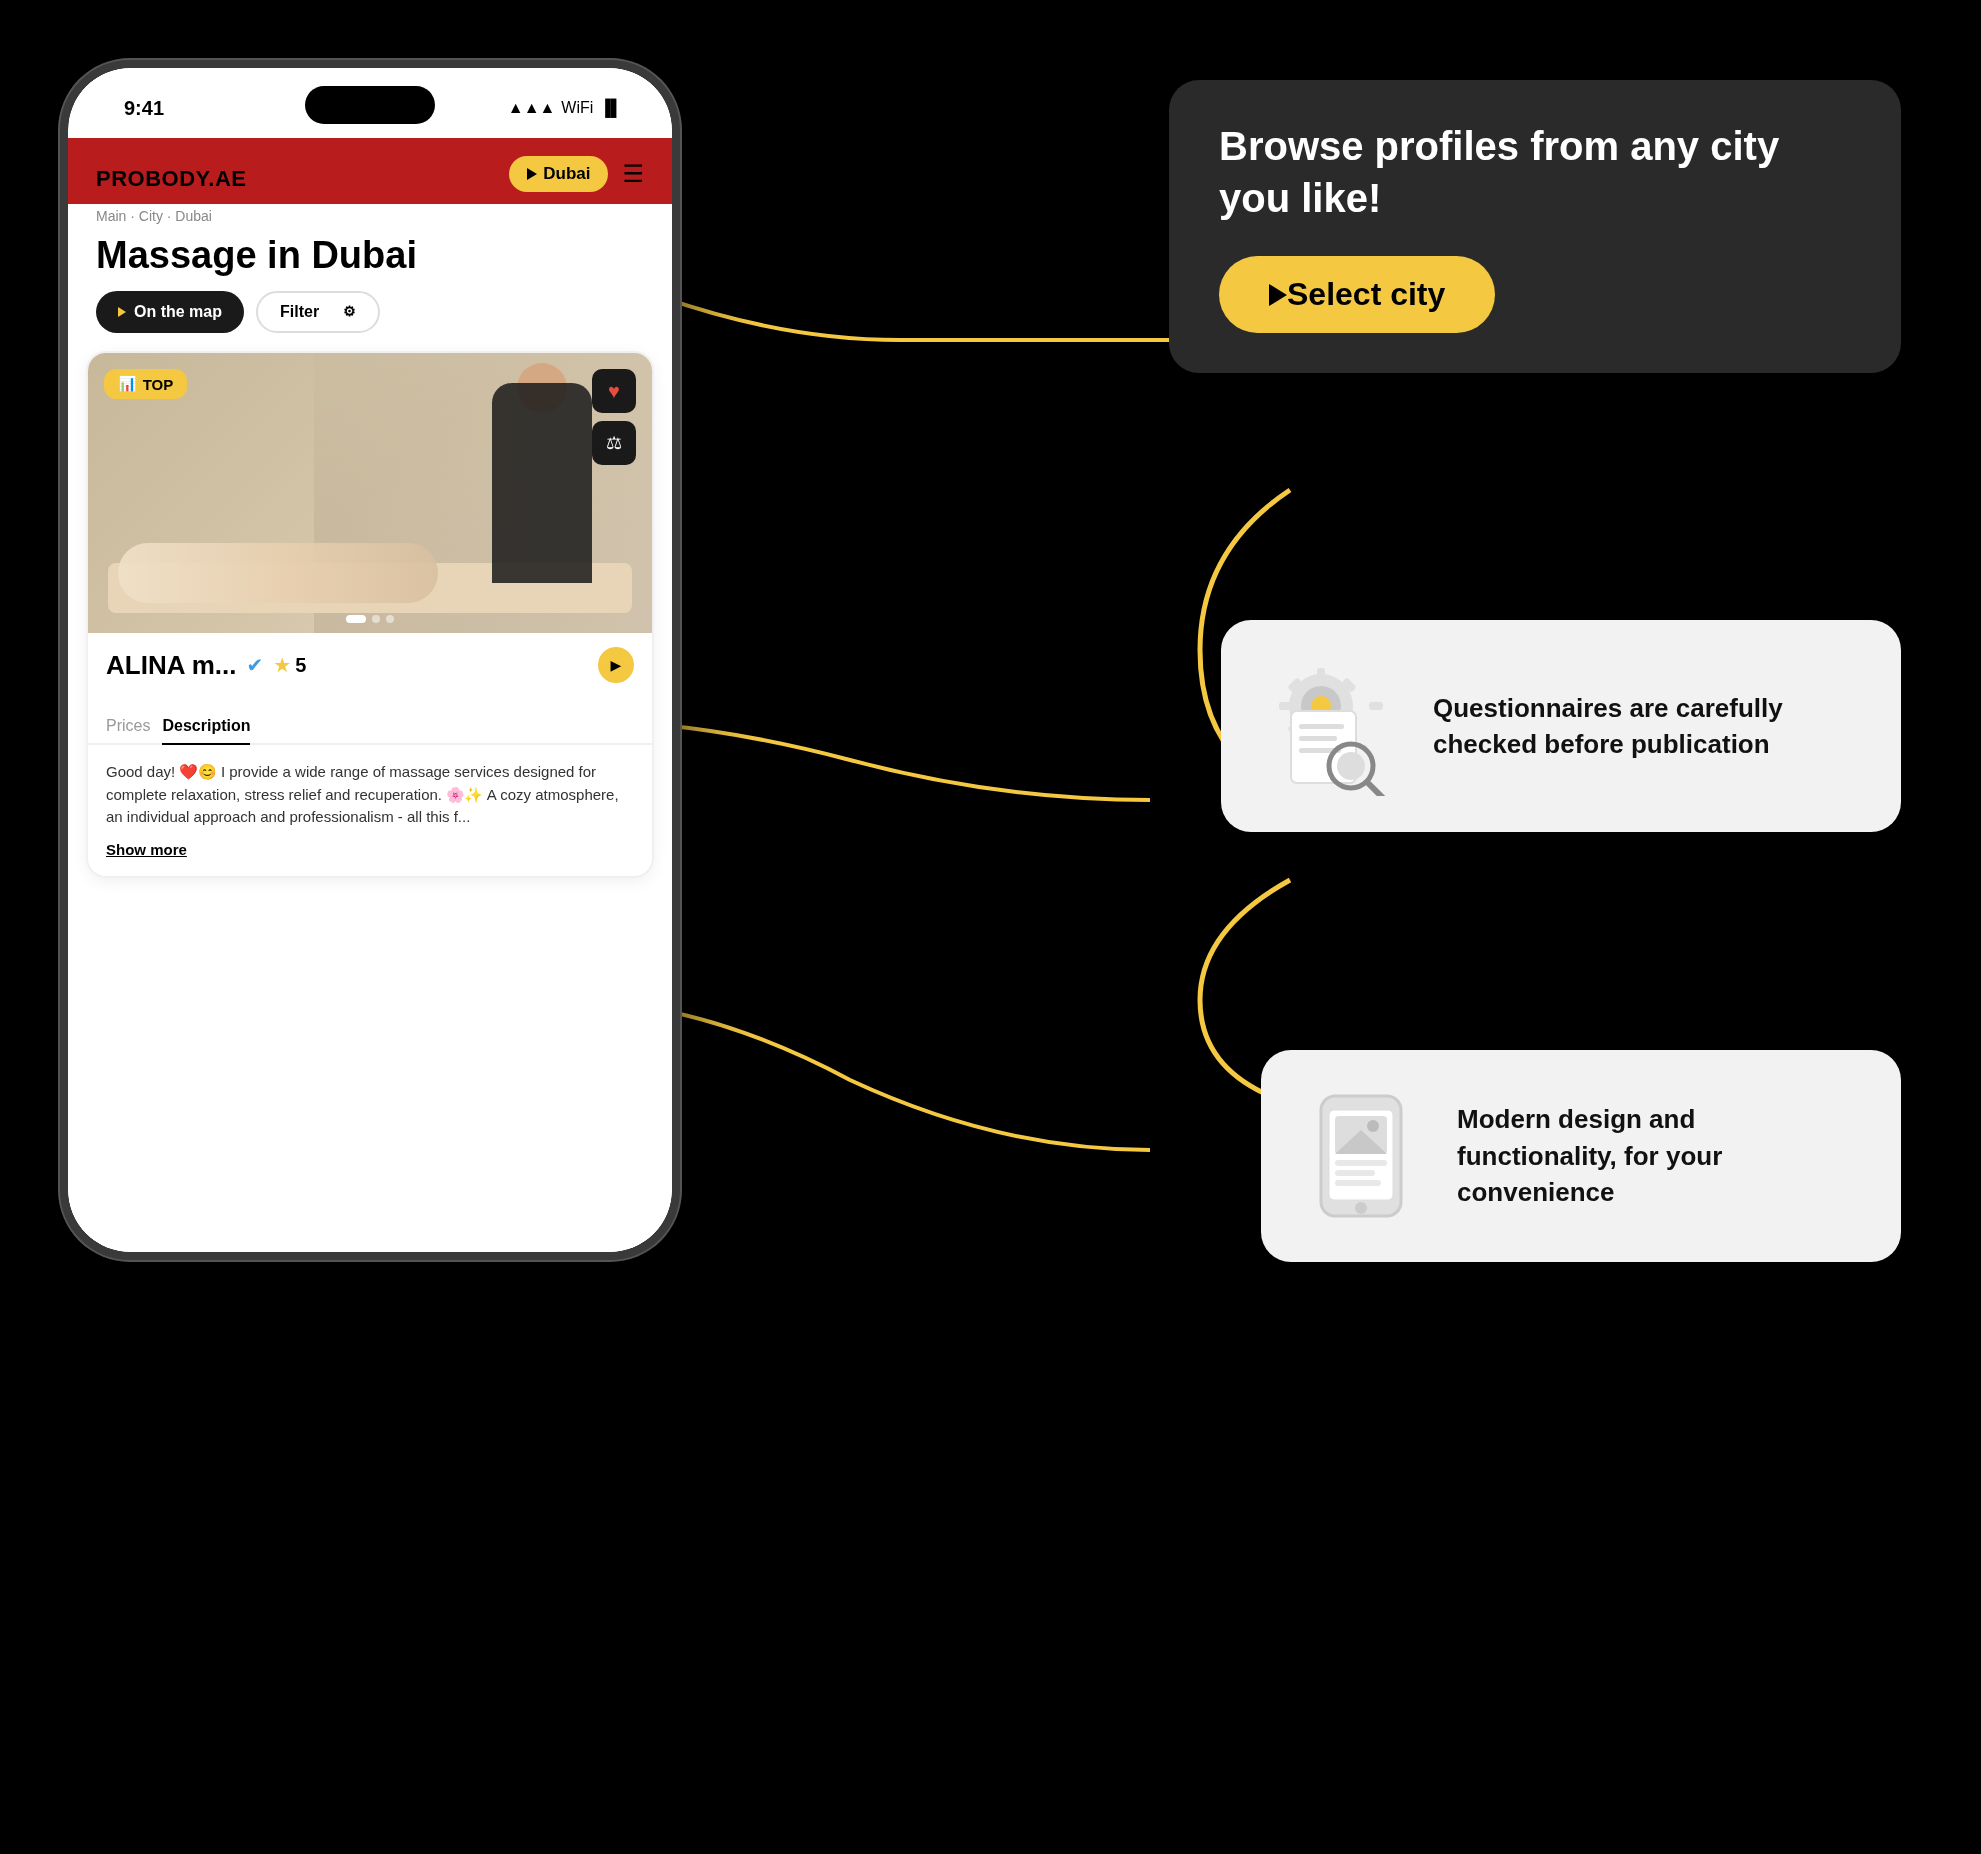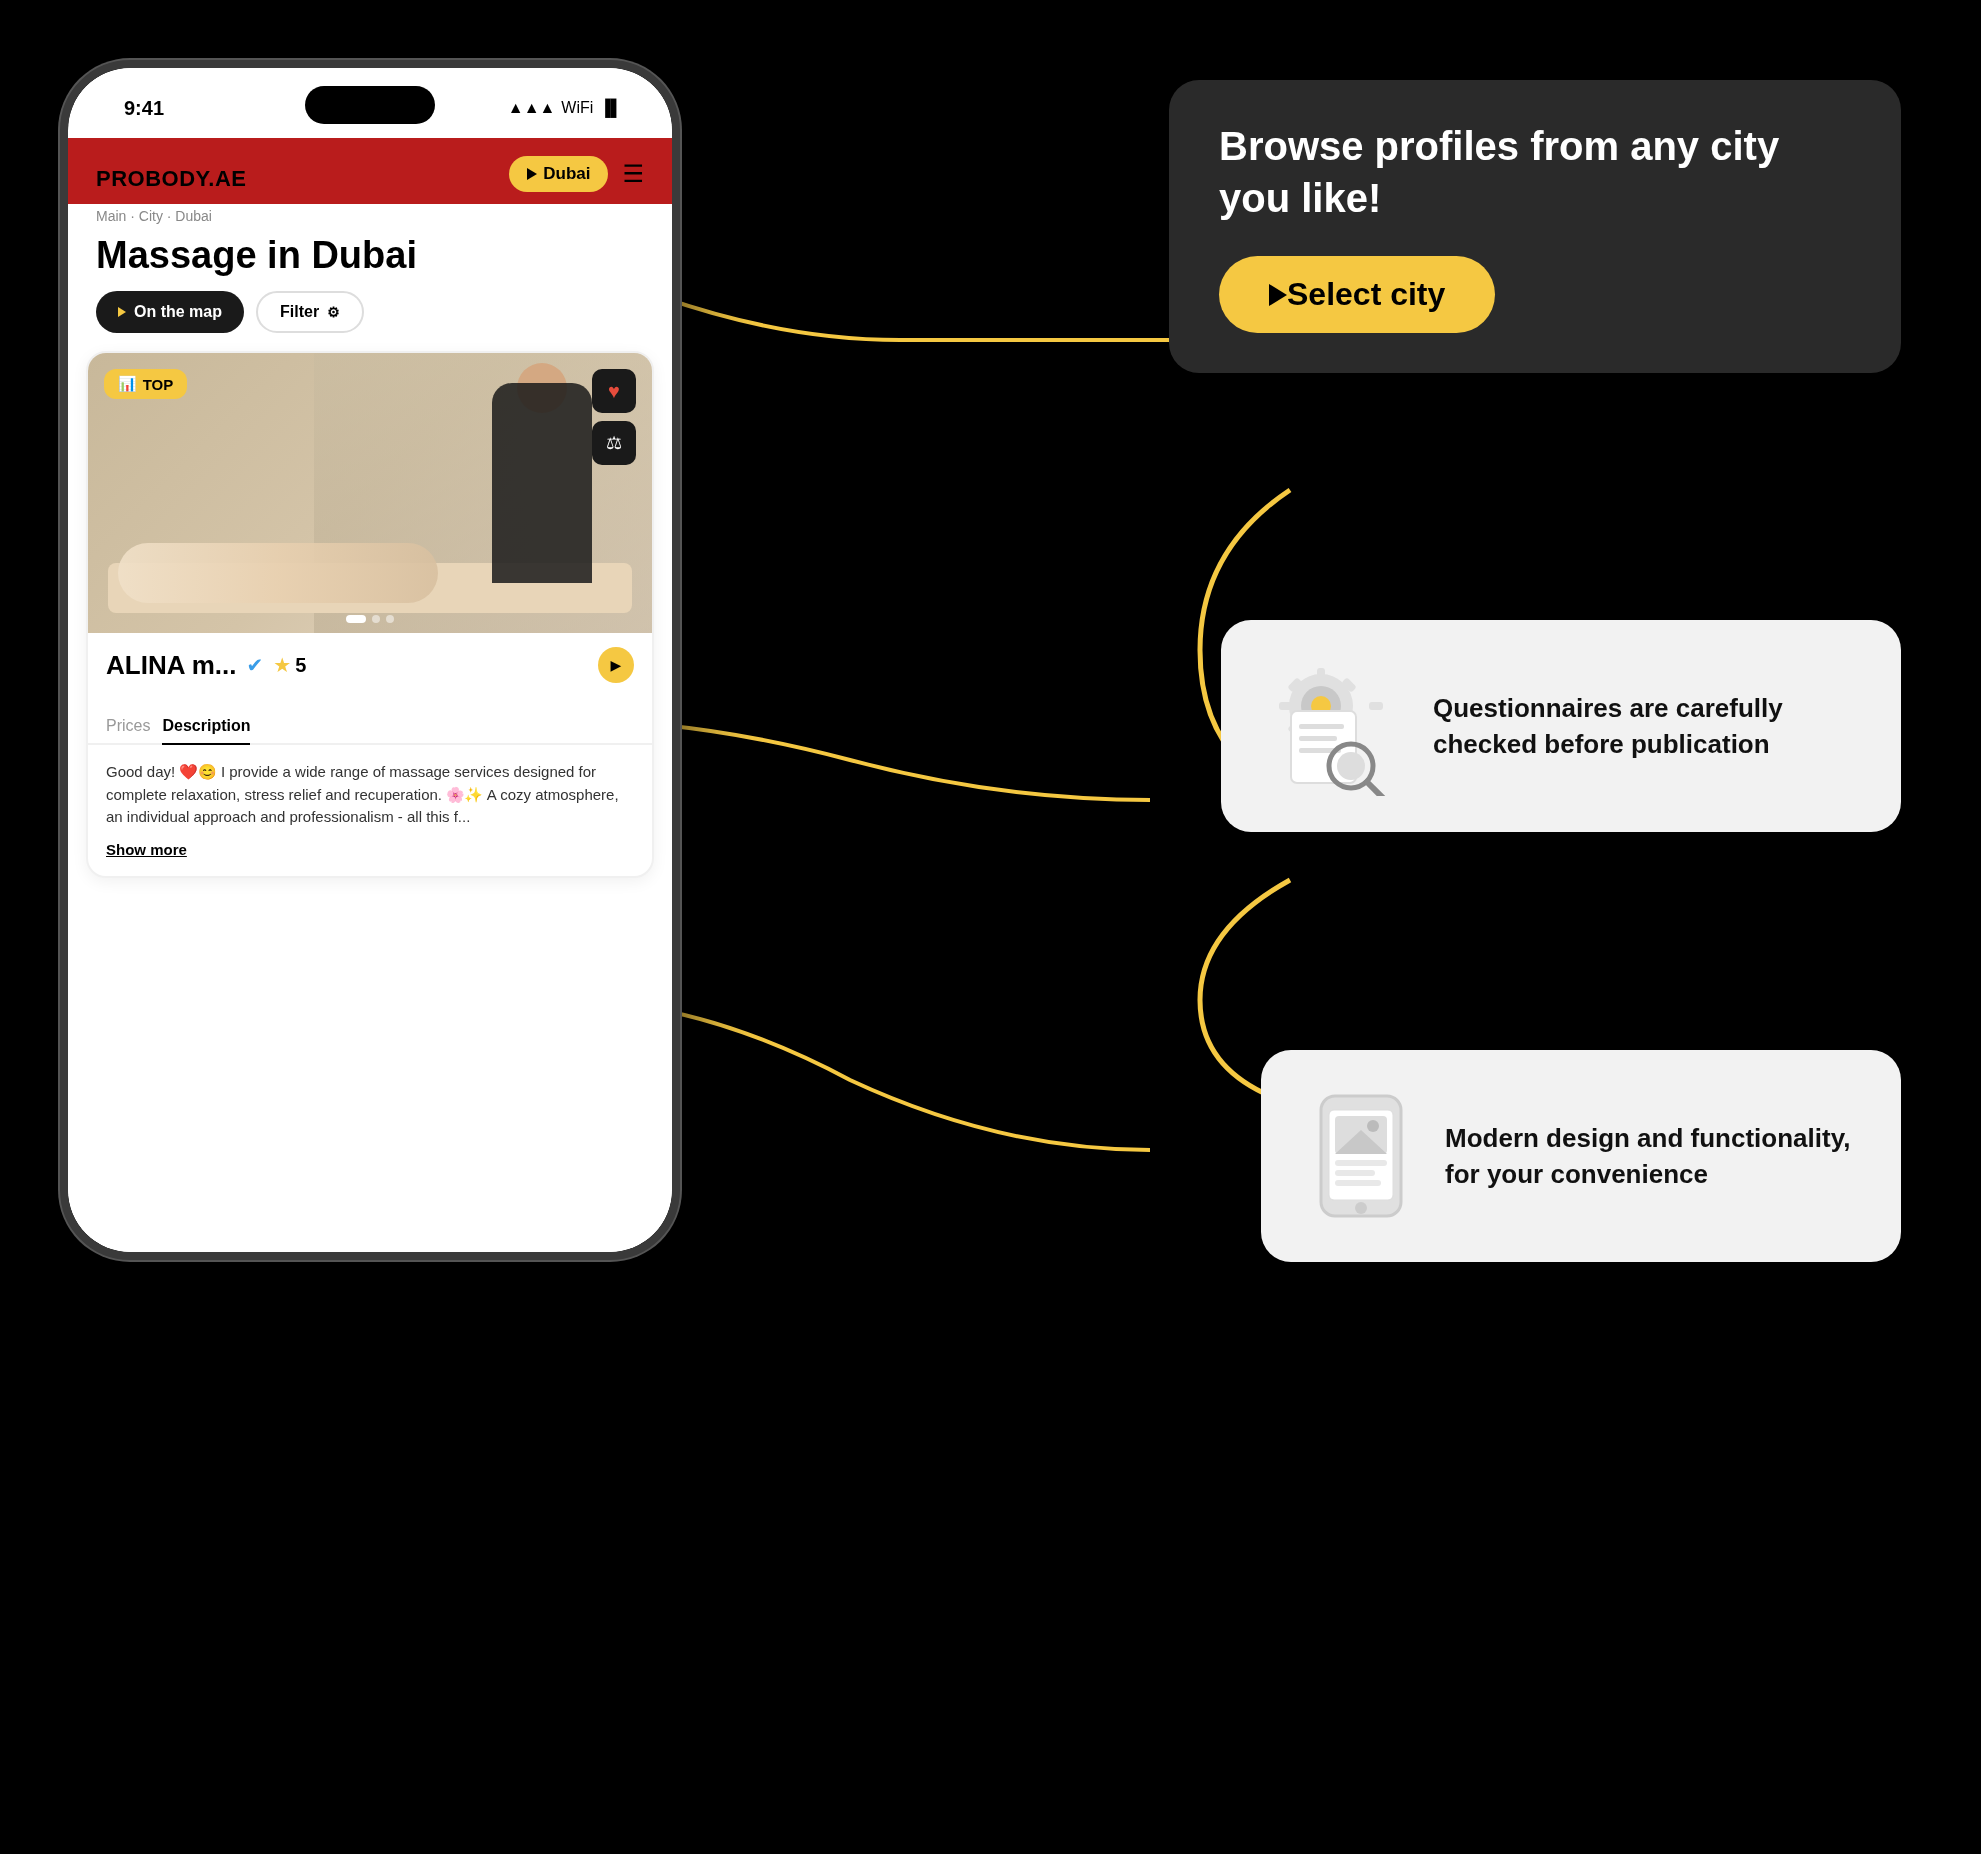--- a/index.html
+++ b/index.html
@@ -182,22 +182,21 @@
     }
     .btn-filter {
       background: #fff;
       color: #000;
       border: 2px solid #ddd;
       border-radius: 25px;
       padding: 10px 22px;
       font-size: 16px;
       font-weight: 600;
       display: flex;
-      align-items: center;
-      gap: 8px;
+      gap: 24px;
       cursor: pointer;
     }
 
     
     .profile-card {
       margin: 0 18px;
       border-radius: 20px;
       overflow: hidden;
       border: 2px solid #f0f0f0;
       background: #fff;
@@ -656,21 +655,21 @@
       <rect x="38" y="92" width="42" height="5" rx="2" fill="#ddd"></rect>
 
       <circle cx="90" cy="110" r="22" fill="none" stroke="#888" stroke-width="5"></circle>
       <circle cx="90" cy="110" r="14" fill="#ddd"></circle>
       <line x1="106" y1="126" x2="125" y2="145" stroke="#888" stroke-width="6" stroke-linecap="round"></line>
     </svg>
   </div>
   <div style="font-size:26px; font-weight:700; line-height:1.4; color:#111;">Questionnaires are carefully checked before publication</div>
 </div>
 
-<div class="callout-design" style="position:absolute; right:80px; top:1050px; width:640px; background:#f2f2f2; border-radius:30px; padding:36px 40px; display:flex; align-items:center; gap:24px;">
+<div class="callout-design" style="position:absolute; right:80px; top:1050px; width:640px; background:#f2f2f2; border-radius:30px; padding:36px 40px; display:flex; align-items:center; gap:36px;">
 
   <div class="phone-icon-area" style="width:120px; height:140px; flex-shrink:0; position:relative;">
     <svg width="120" height="140" viewBox="0 0 120 140">
 
       <rect x="20" y="10" width="80" height="120" rx="14" fill="#e0e0e0" stroke="#ccc" stroke-width="3"></rect>
       <rect x="28" y="24" width="64" height="90" rx="5" fill="#fff" stroke="#ddd" stroke-width="1"></rect>
 
       <circle cx="60" cy="122" r="6" fill="#ccc"></circle>
 
       <rect x="34" y="30" width="52" height="38" rx="4" fill="#ddd"></rect>

